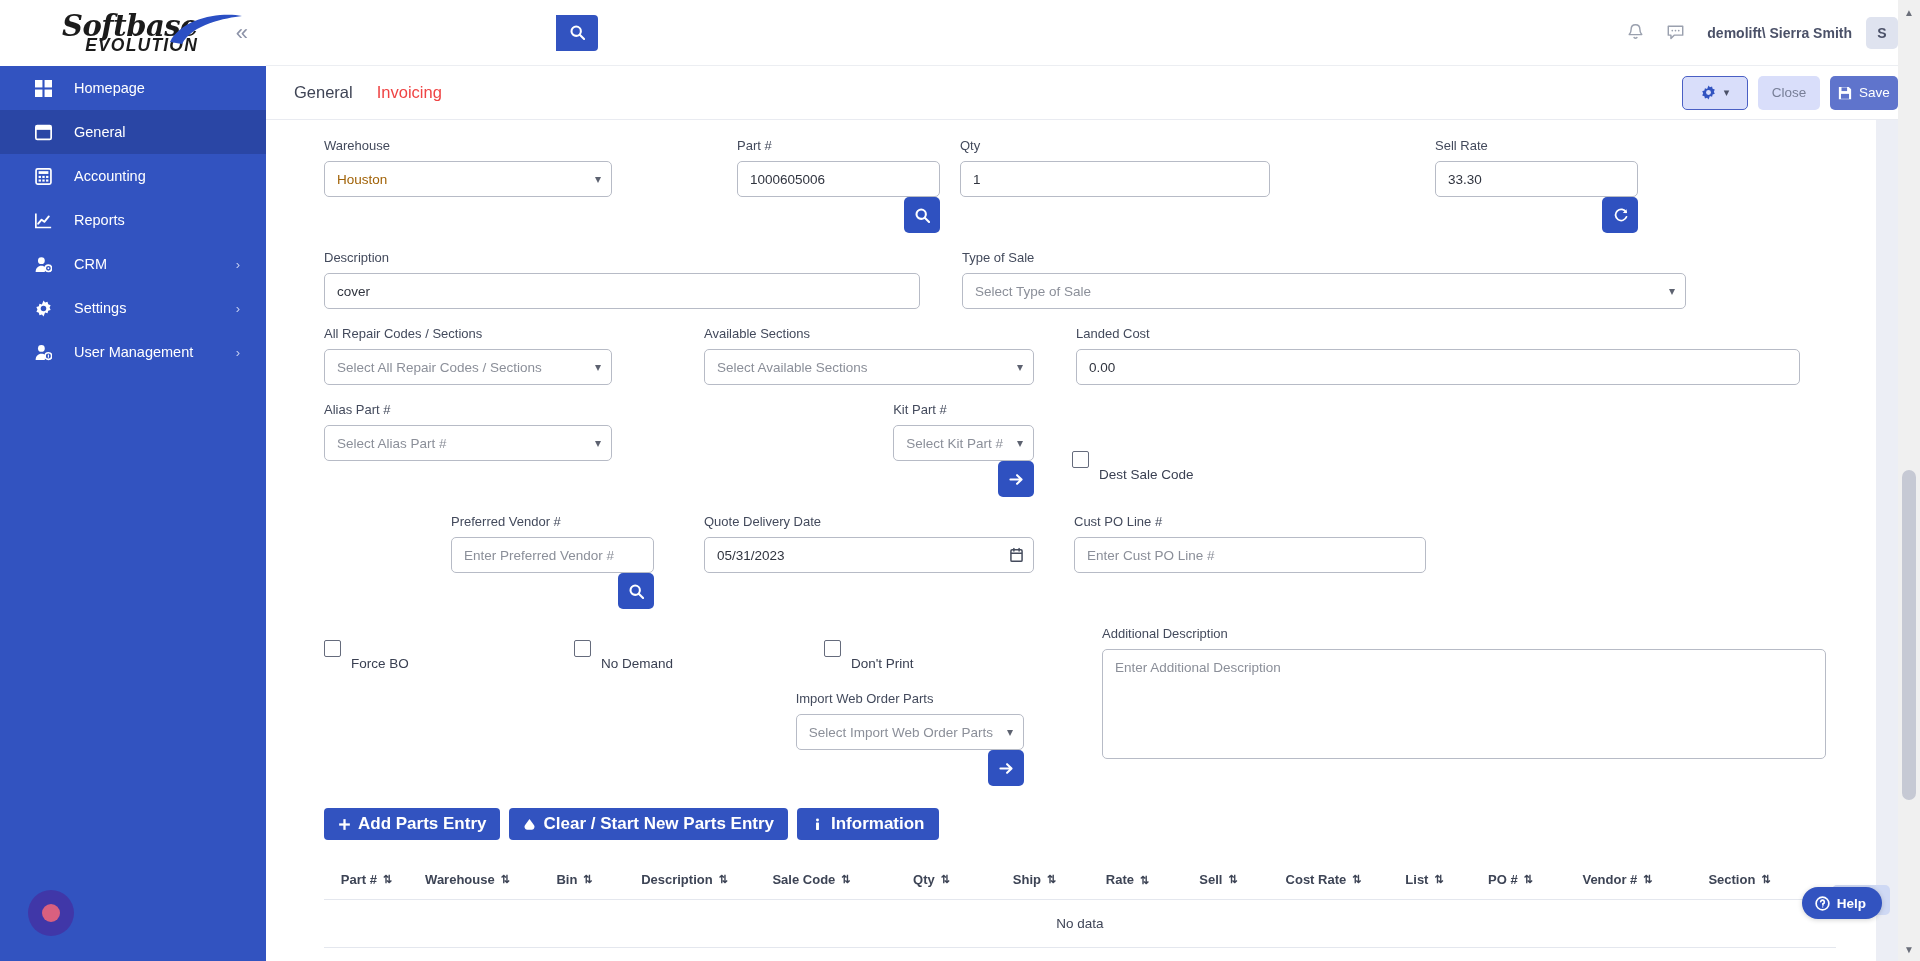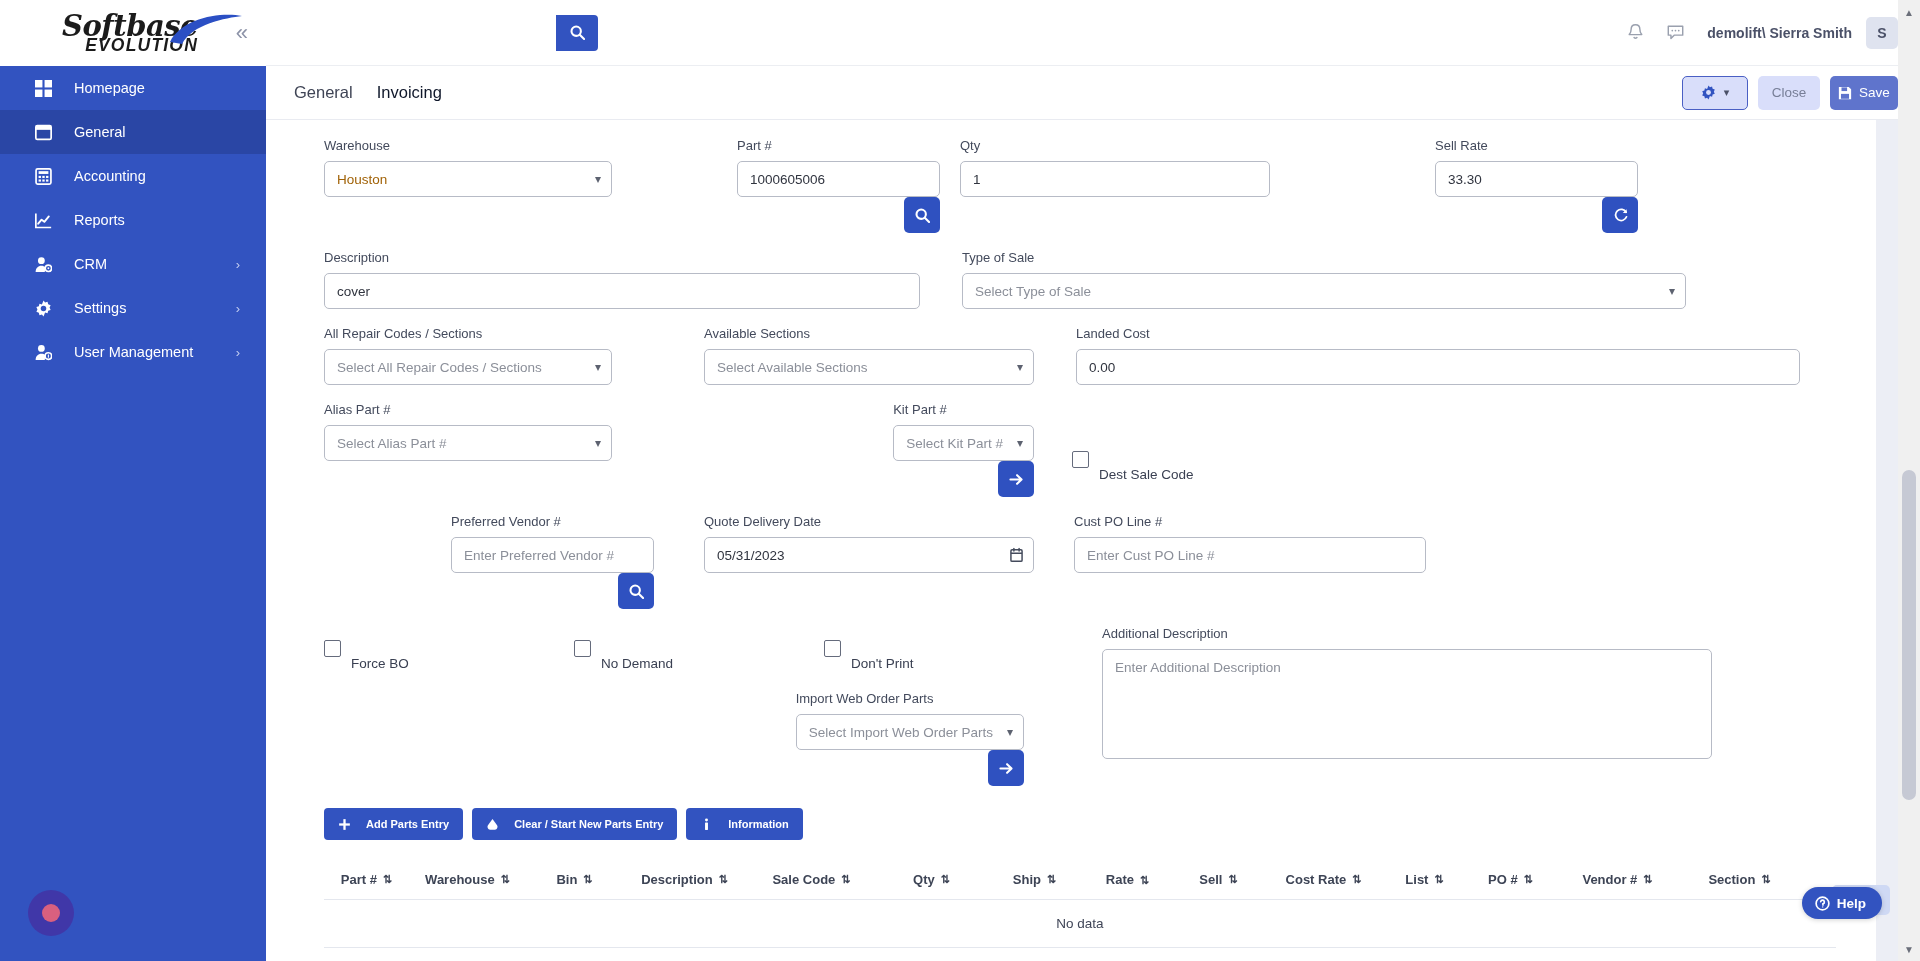--- a/index.html
+++ b/index.html
@@ -92,21 +92,21 @@
   .avatar {
     width: 32px; height: 32px; border-radius: 5px; background: #dfe3ef;
     color: #4b5168; font-size: 14px; font-weight: 600;
     display: flex; align-items: center; justify-content: center; cursor: pointer;
   }
 
   .tabbar {
     height: 54px; background: #ffffff; display: flex; align-items: center;
     padding: 0 22px 0 28px; flex: 0 0 54px; border-bottom: 1px solid #e9ebf1;
   }
-  .tab { font-size: 16.5px; color: #0f172a; margin-right: 24px; cursor: pointer; }
+  .tab { font-size: 16.5px; color: #ef4444; margin-right: 24px; cursor: pointer; }
   .tab.active { color: #3f4455; }
   .tabbar-spacer { flex: 1; }
   .btn {
     height: 34px; border-radius: 5px; border: none; cursor: pointer;
     font-size: 13.5px; display: inline-flex; align-items: center;
     justify-content: center; font-family: "Liberation Sans", sans-serif;
   }
   .btn-gear {
     background: #d9defa; border: 1px solid #4a5fc4; color: #3253c0;
     width: 66px; margin-right: 10px; gap: 8px;
@@ -173,22 +173,22 @@
   .date-wrap { position: relative; width: 100%; }
   .cal-icon {
     position: absolute; right: 11px; top: 50%; transform: translateY(-50%);
     width: 13px; height: 15px; pointer-events: none;
   }
   .cal-icon svg { width: 13px; height: 15px; stroke: #444b5c; fill: none; stroke-width: 1.6; }
 
   .actions { display: flex; gap: 9px; margin-top: 22px; padding: 0 0 0 0; }
   .act-btn {
     height: 32px; background: #3253c0; color: #fff; border: none;
-    border-radius: 4px; font-size: 11px; font-weight: 600; cursor: pointer;
-    display: inline-flex; align-items: center; gap: 15px; padding: 0 14px;
+    border-radius: 4px; font-size: 17px; font-weight: 600; cursor: pointer;
+    display: inline-flex; align-items: center; gap: 7px; padding: 0 14px;
     font-family: "Liberation Sans", sans-serif;
   }
   .act-btn svg { width: 13px; height: 13px; fill: #fff; }
 
   
   .table-wrap { margin-top: 22px; padding: 0 40px 0 58px; }
   .thead { display: flex; padding: 10px 0 12px 0; border-bottom: 1px solid #e4e7ee; }
   .th {
     font-size: 13px; color: #3d4455; font-weight: 600;
     display: flex; align-items: center; justify-content: center;
@@ -572,21 +572,21 @@
                     <span class="sel-arrow">▾</span>
                   </div>
                 </div>
                 <button class="sq-btn">
                   <svg viewBox="0 0 16 16">
                       <path d="M1.5 8 h11.5 M8.6 3.4 L13.4 8 L8.6 12.6" stroke-linecap="round" stroke-linejoin="round"></path>
                     </svg>
                 </button>
               </div>
             </div>
-            <div class="fg" style="width:610px; margin-left:42px;">
+            <div class="fg" style="width:724px; margin-left:42px;">
               <label class="lbl">Additional Description</label>
               <textarea class="ta" placeholder="Enter Additional Description" style=""></textarea>
             </div>
           </div>
 
           <div class="actions">
             <button class="act-btn">
               <svg viewBox="0 0 16 16">
                   <rect x="6.6" y="1.4" width="2.8" height="13.2"></rect>
                   <rect x="1.4" y="6.6" width="13.2" height="2.8"></rect>

